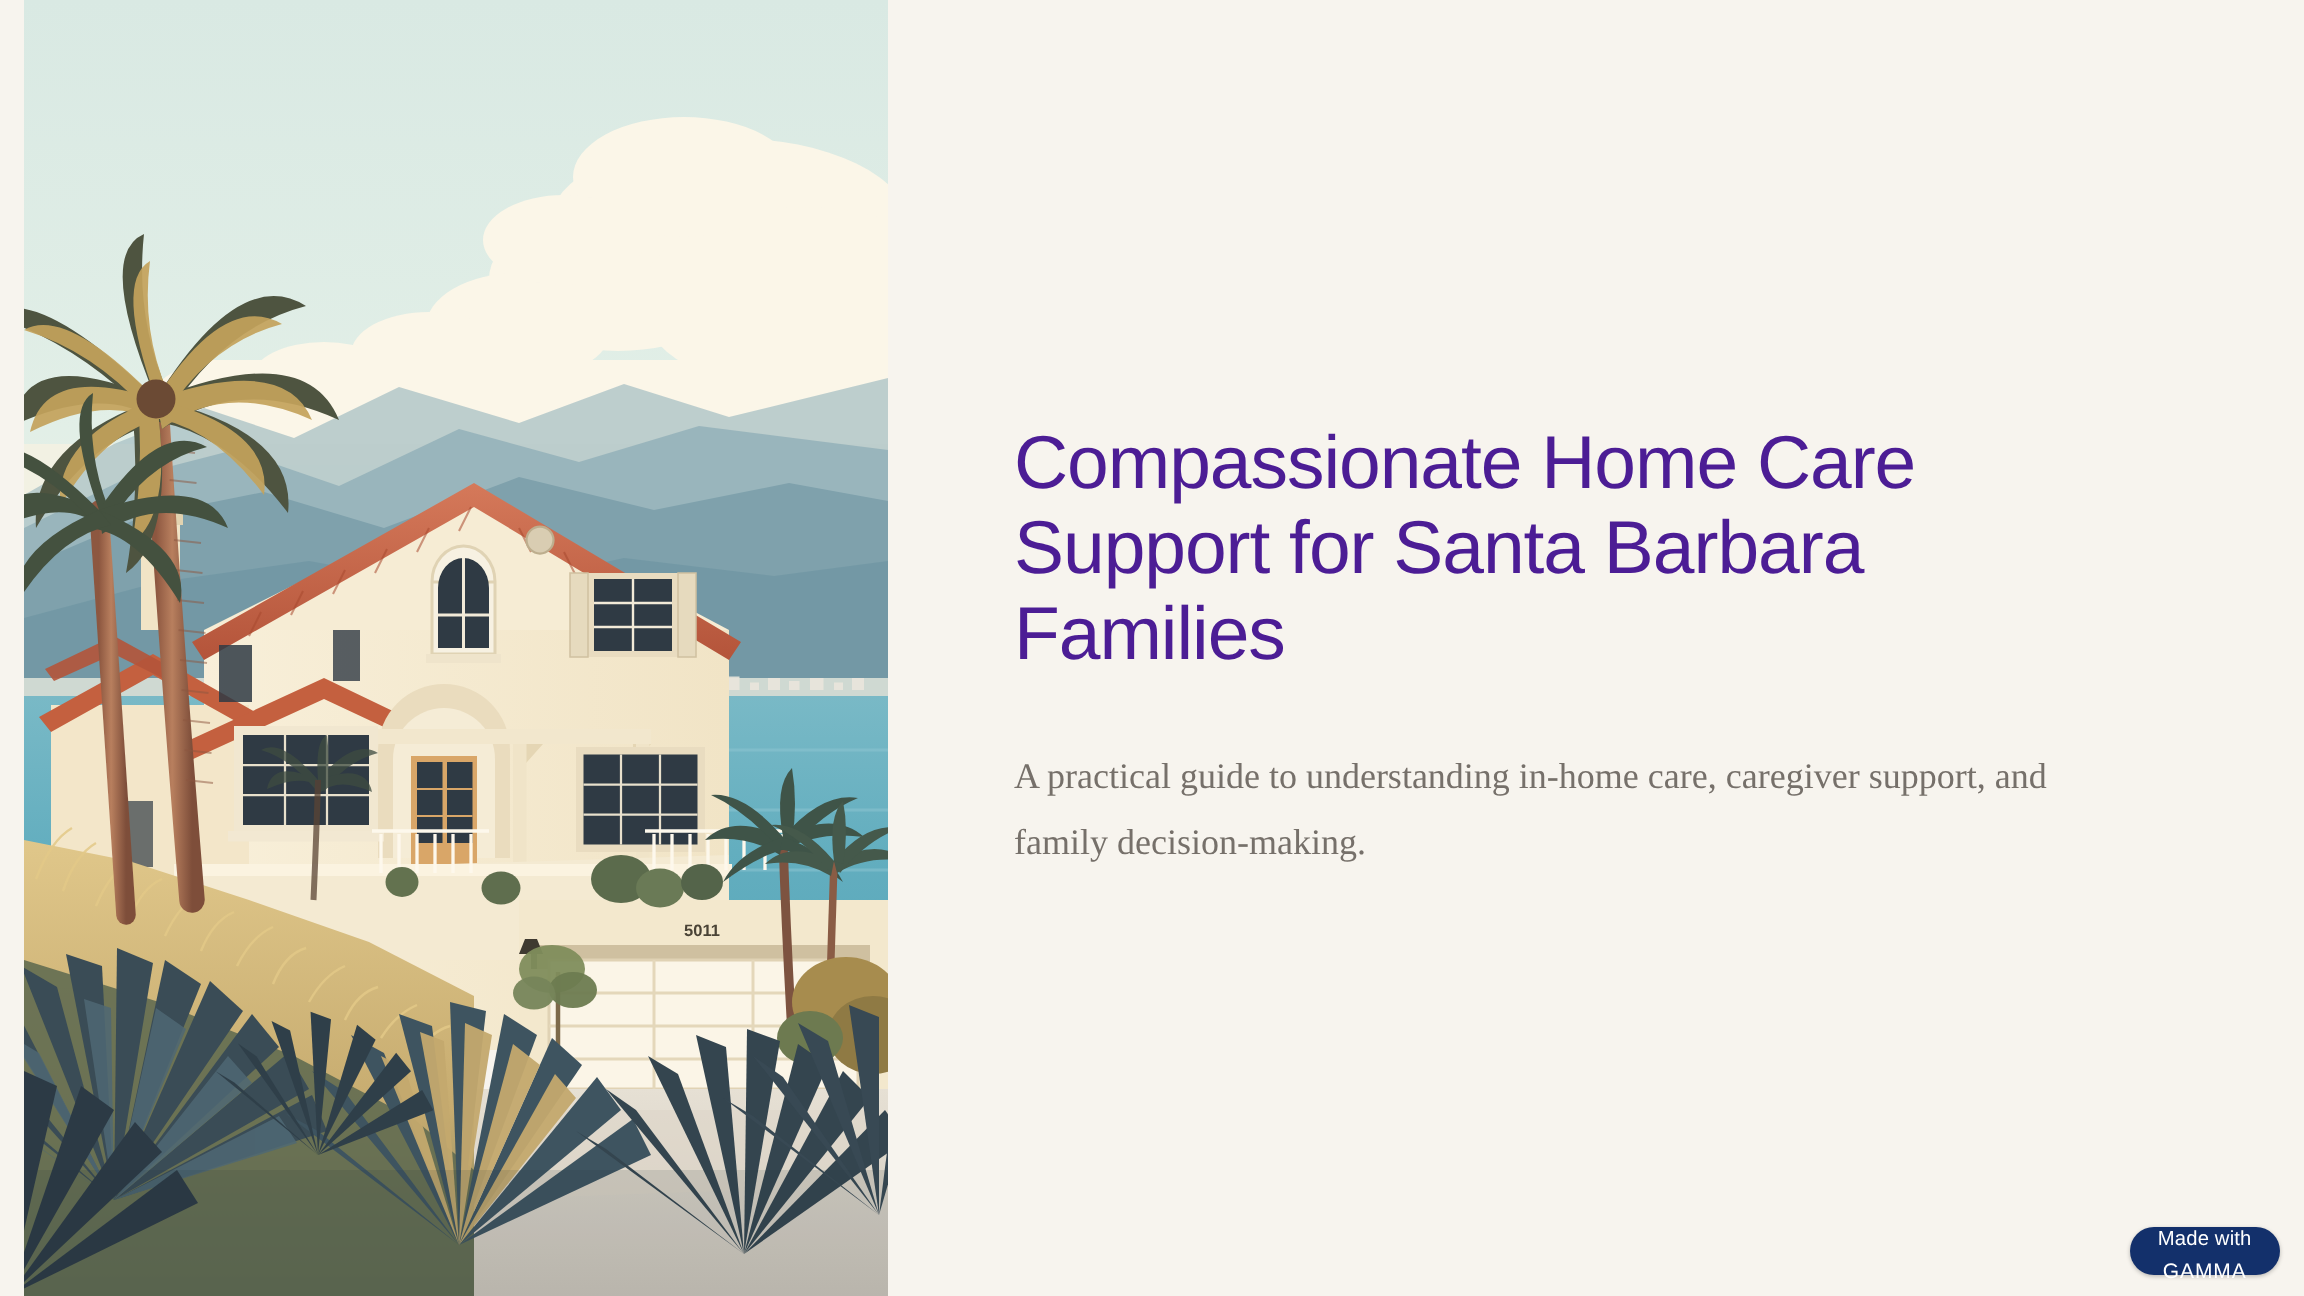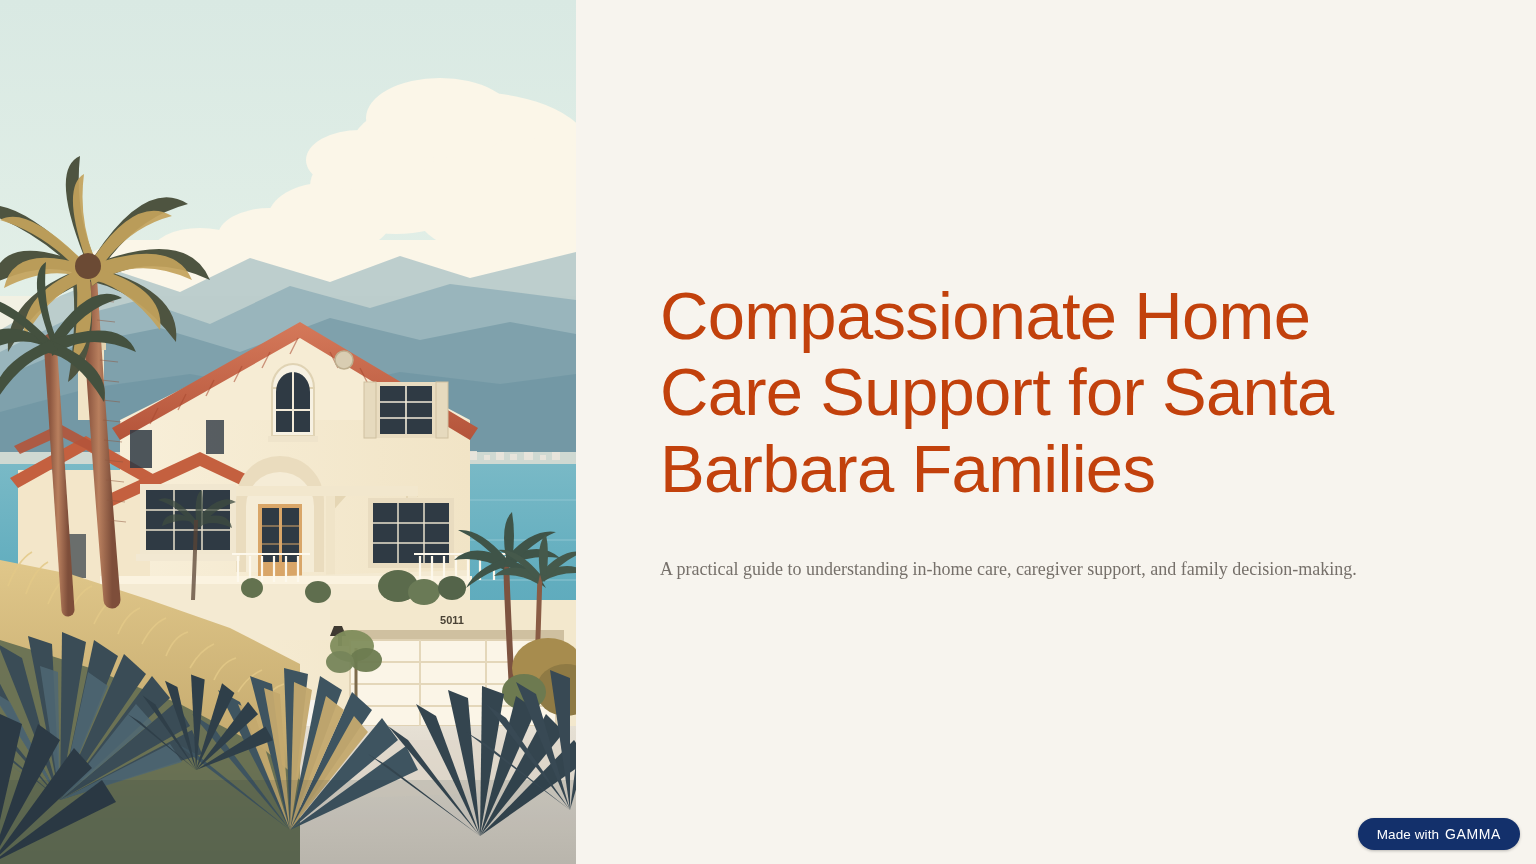--- a/index.html
+++ b/index.html
@@ -25,20 +25,21 @@
     overflow: hidden;
   }
 
   
   #illustration-panel {
     position: relative;
     width: 576px;
     height: 864px;
     flex: 0 0 576px;
     overflow: hidden;
+    padding-left: 16px;
   }
   #illustration-panel svg {
     display: block;
     width: 576px;
     height: 864px;
   }
 
   
   #text-panel {
     position: relative;
@@ -48,33 +49,33 @@
     display: flex;
     flex-direction: column;
     justify-content: center;
     padding-left: 84px;
     padding-right: 110px;
     box-sizing: border-box;
   }
 
   #slide-title {
     font-family: "Liberation Sans", sans-serif;
-    font-size: 67px;
+    font-size: 50px;
     line-height: 1.14;
     font-weight: 400;
     letter-spacing: -0.7px;
-    color: #c2410c;
+    color: #4c1d95;
     margin: 0 0 46px 0;
     max-width: 700px;
     white-space: pre-line;
   }
 
   #slide-subtitle {
     font-family: "Liberation Serif", "DejaVu Serif", serif;
-    font-size: 18px;
+    font-size: 24px;
     line-height: 1.82;
     font-weight: 400;
     color: #76706a;
     margin: 0;
     max-width: 760px;
   }
 
   
   #gamma-badge {
     position: absolute;
@@ -86,20 +87,21 @@
     background: #13306b;
     color: #ffffff;
     display: flex;
     align-items: center;
     gap: 6px;
     font-size: 13.5px;
     letter-spacing: 0.1px;
     box-shadow: 0 1px 3px rgba(0,0,0,0.25);
     cursor: pointer;
     user-select: none;
+    flex-direction: column;
   }
   #gamma-badge .badge-prefix { font-weight: 400; }
   #gamma-badge .badge-brand {
     font-weight: 400;
     letter-spacing: 0.6px;
     font-size: 14px;
   }
 </style>
 </head>
 <body>

